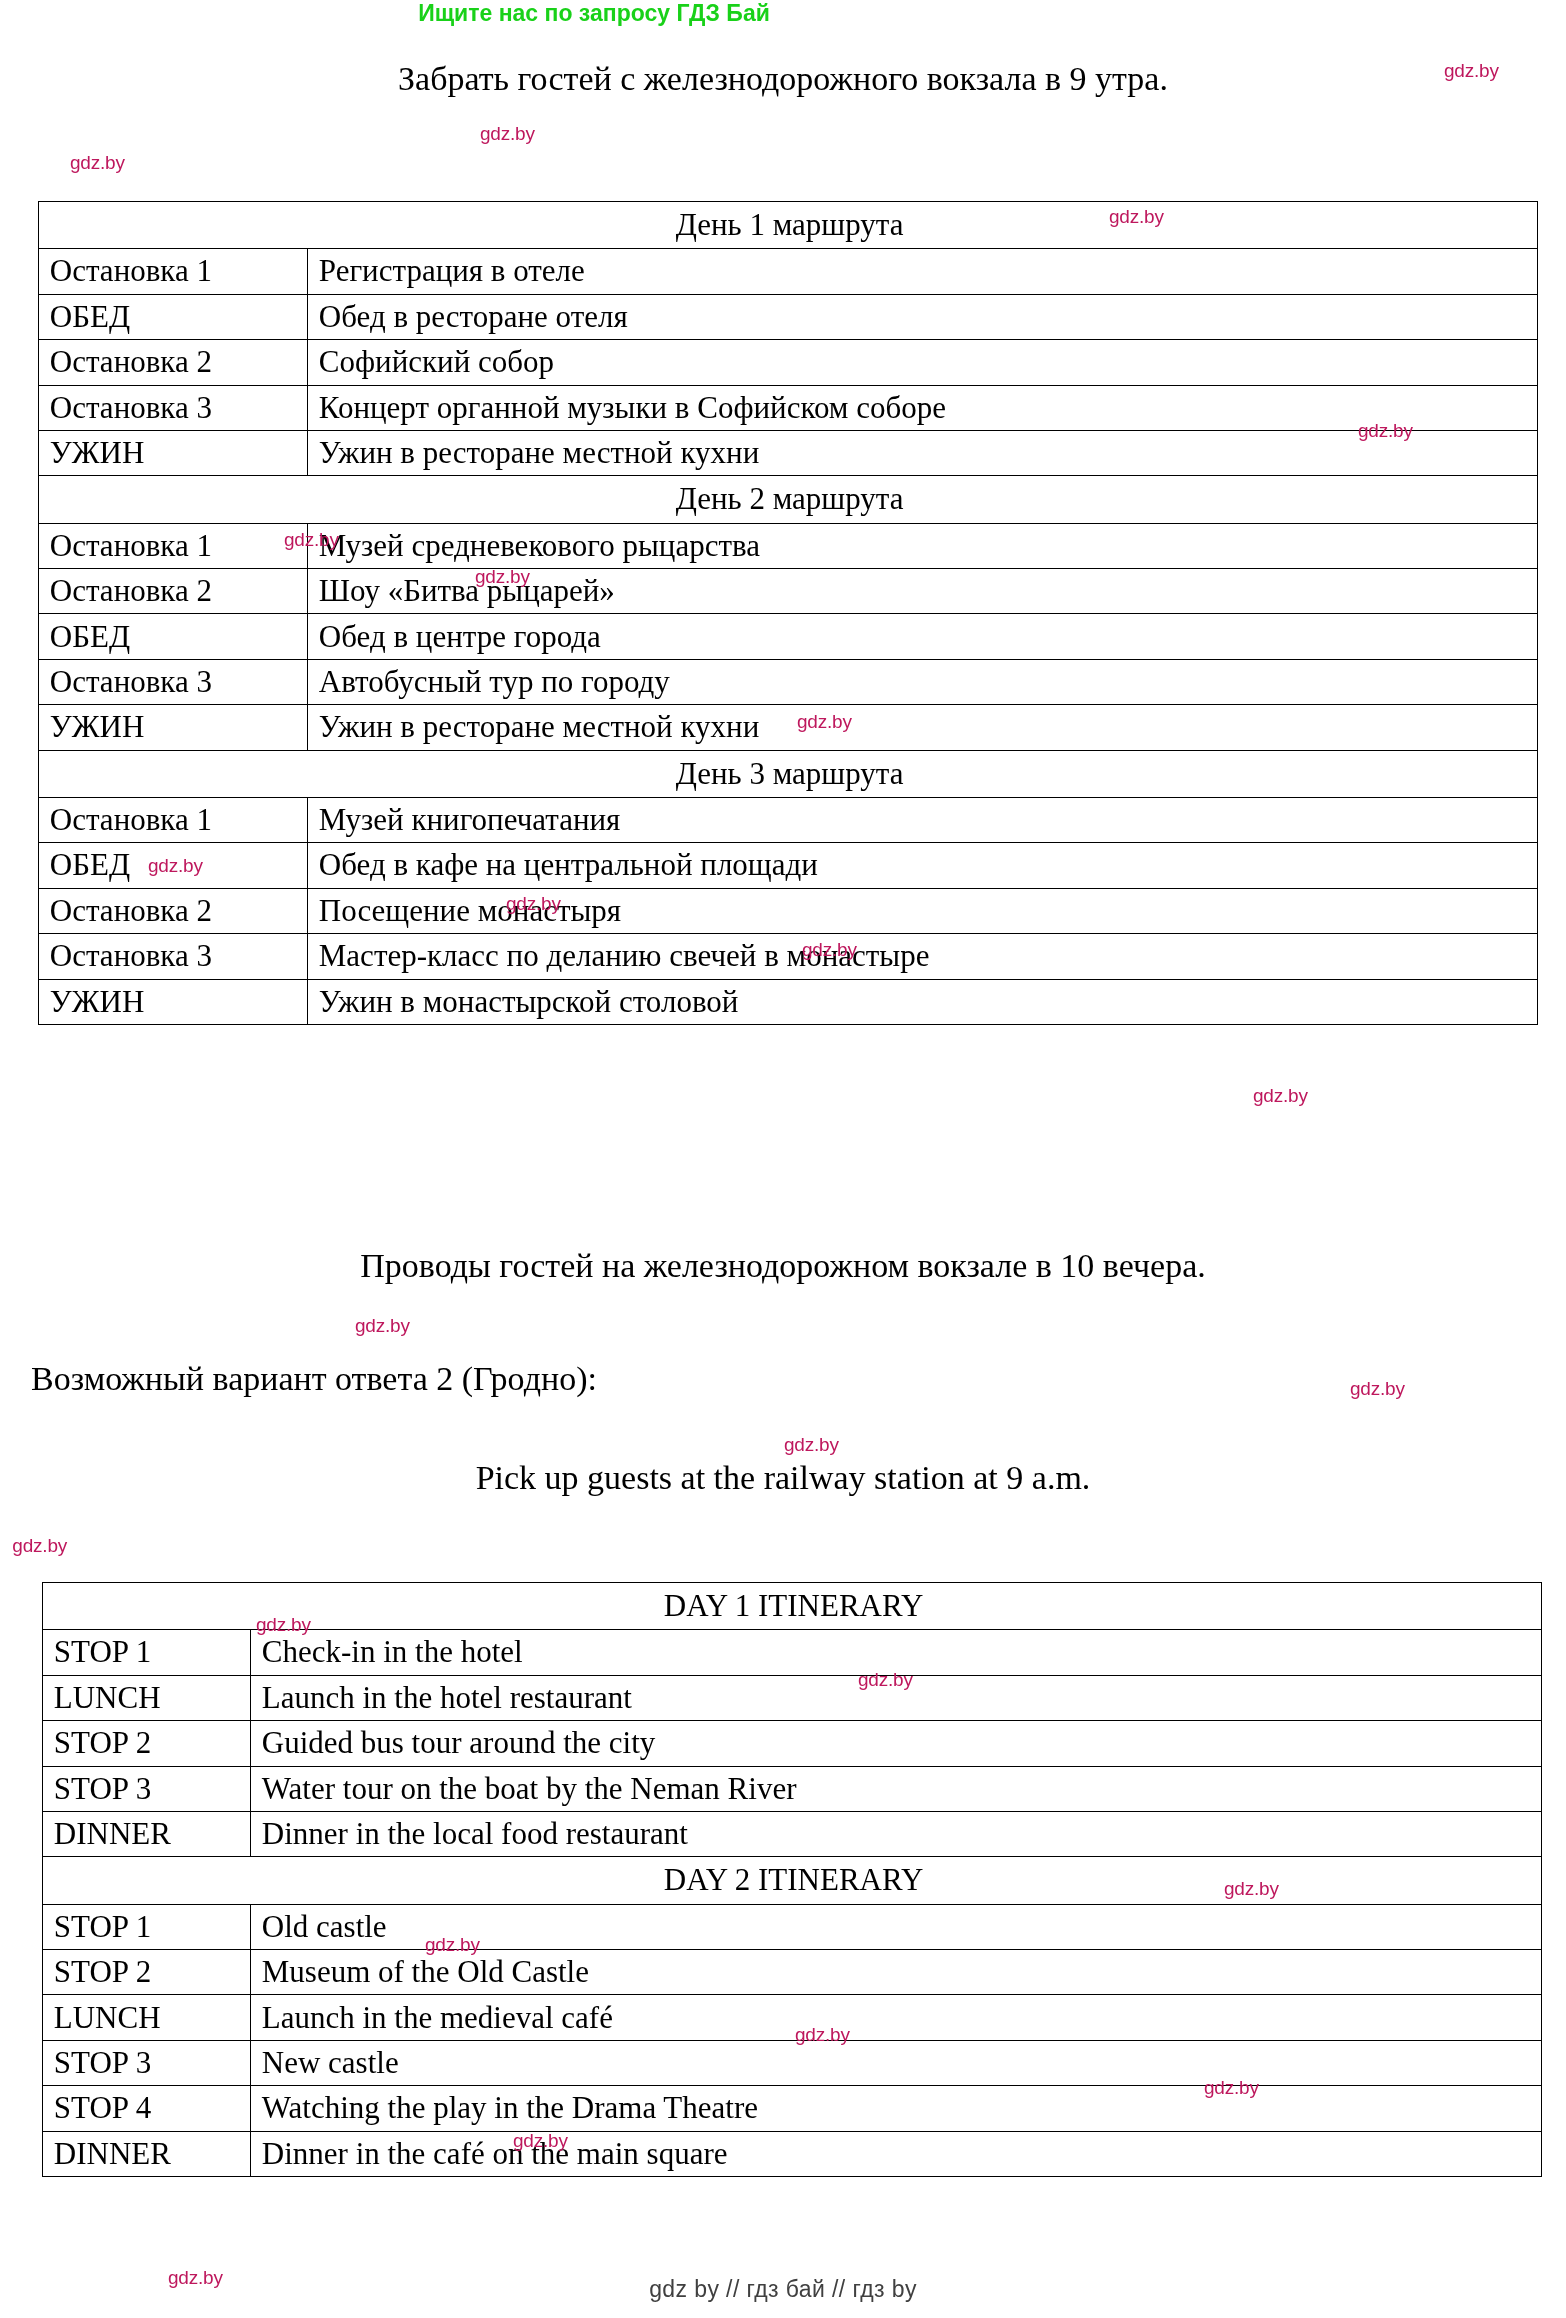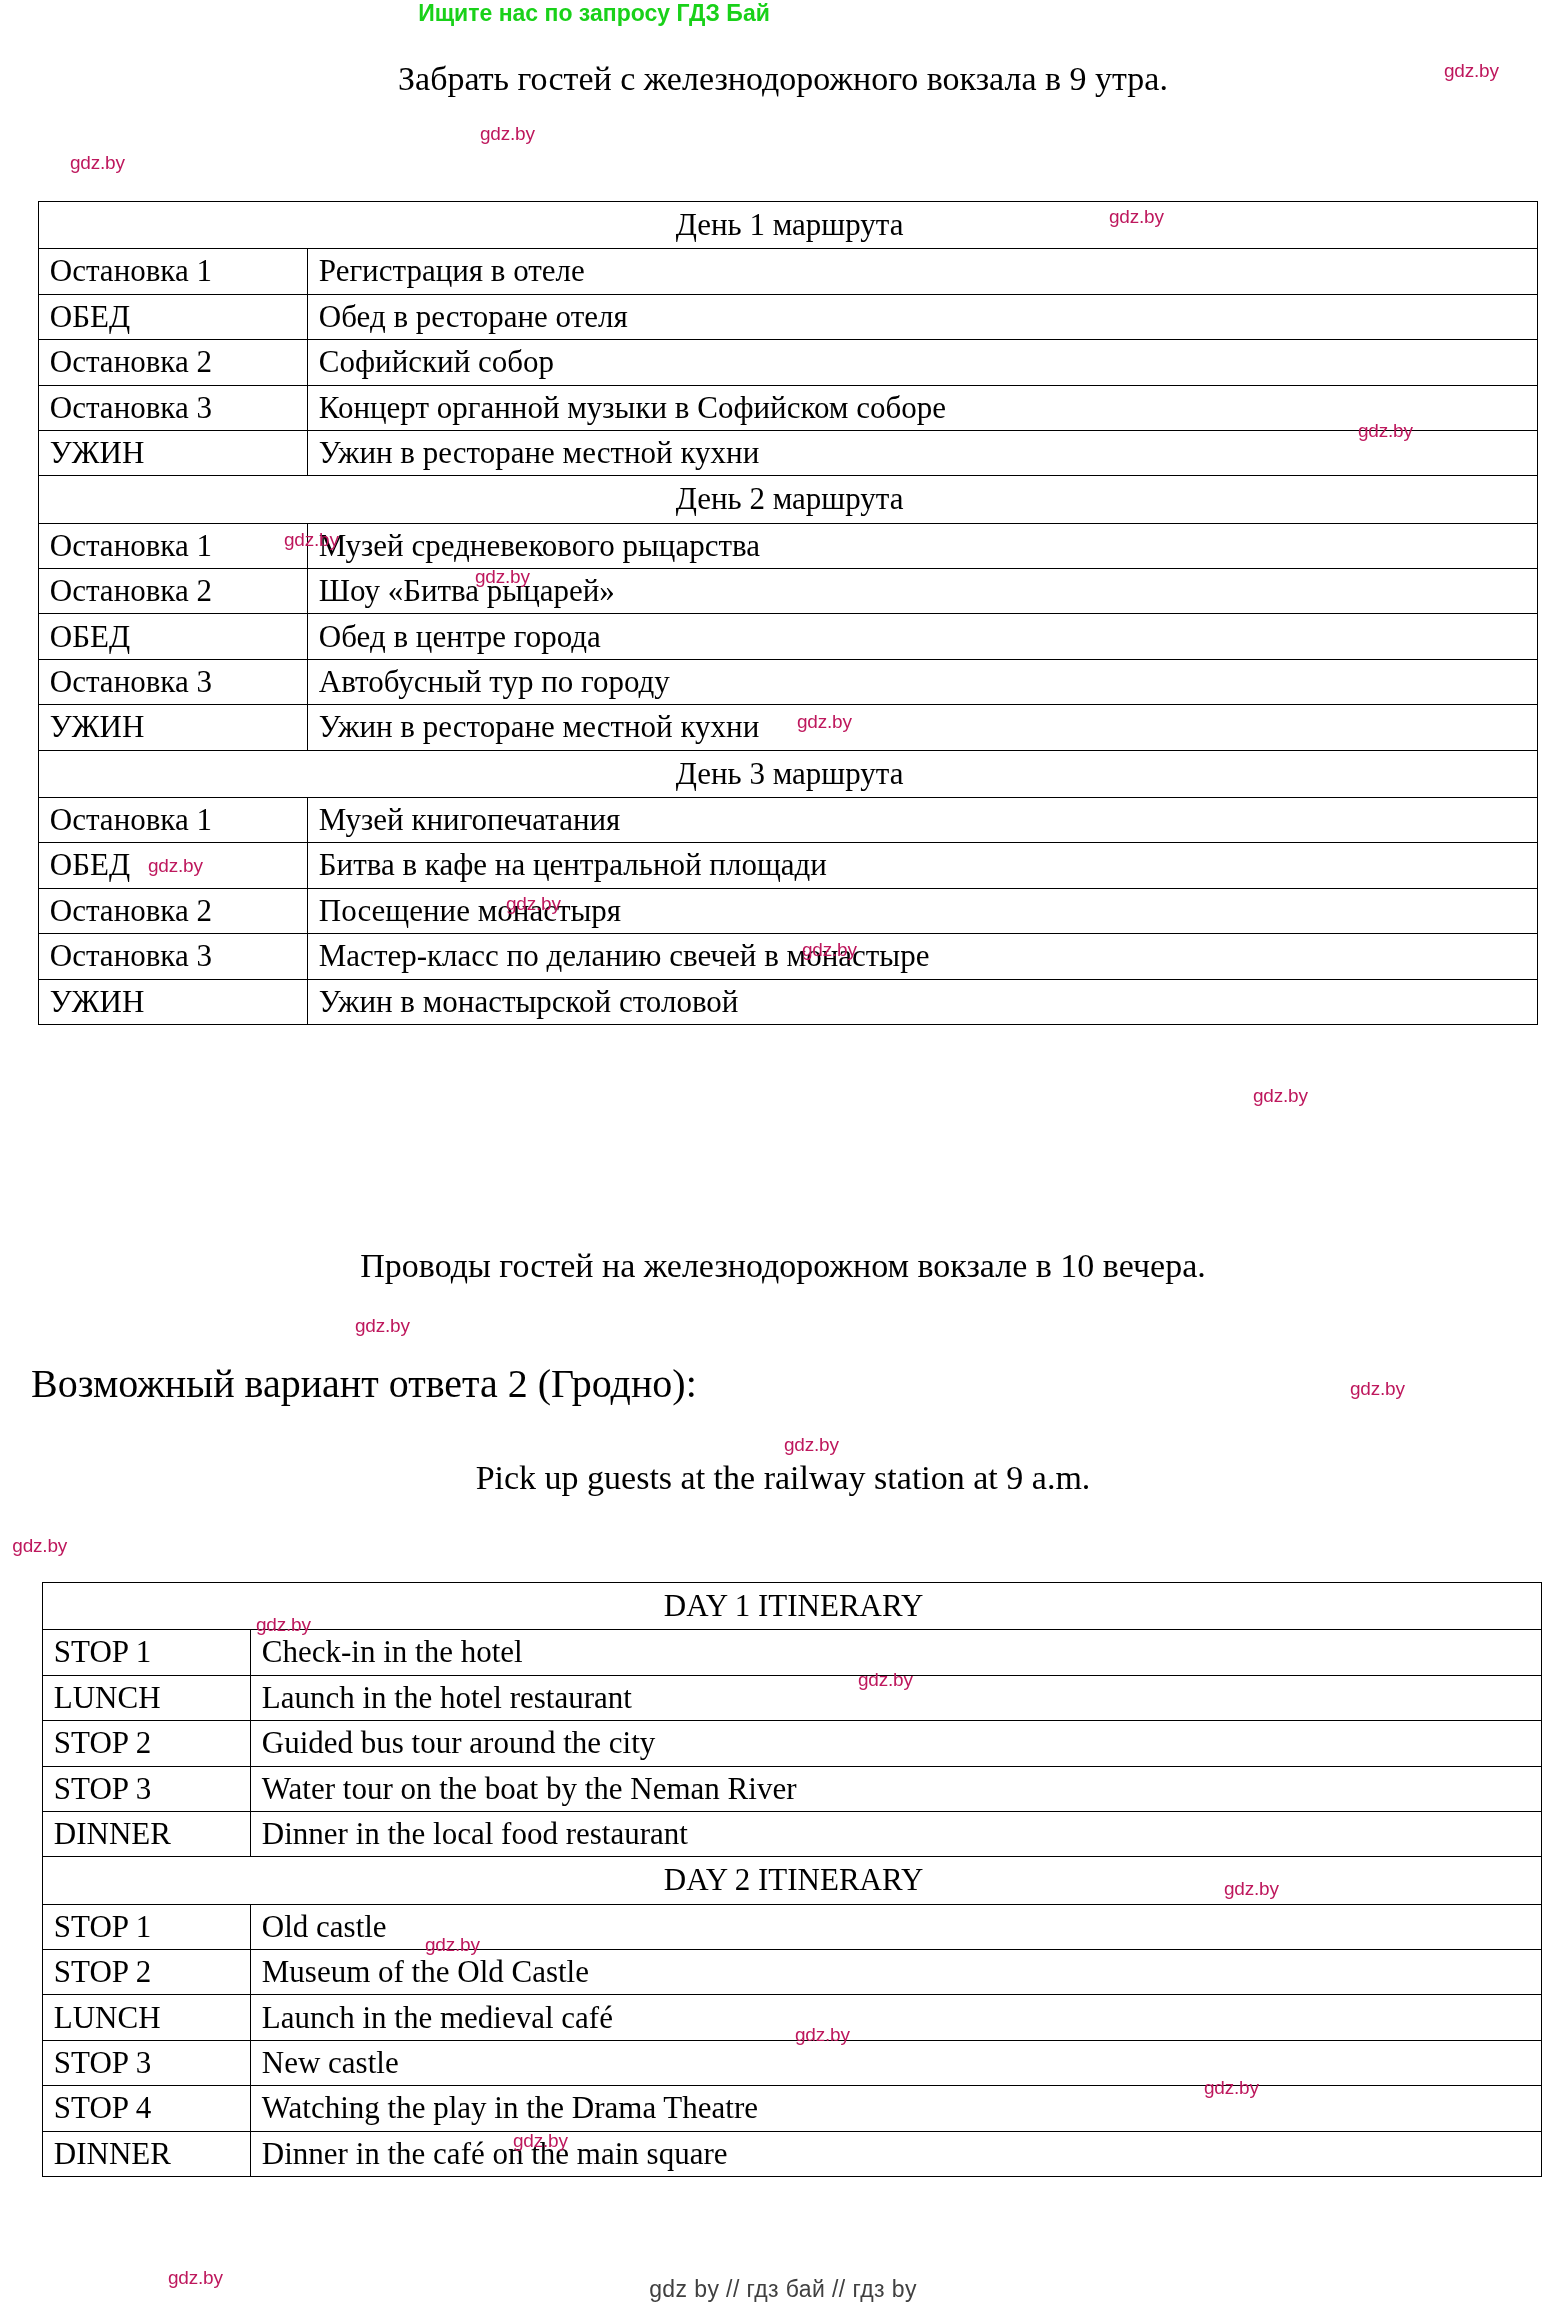--- a/index.html
+++ b/index.html
@@ -54,21 +54,21 @@
   .h-center {
     position: absolute;
     left: 0;
     width: 1566px;
     text-align: center;
     font-size: 34px;
     white-space: nowrap;
   }
   .h-left {
     position: absolute;
-    font-size: 40px;
+    font-size: 34px;
     white-space: nowrap;
   }
 
   
   .tbl {
     position: absolute;
     border-collapse: collapse;
     table-layout: fixed;
     background: transparent;
   }
@@ -174,21 +174,21 @@
         </tr>
         <tr>
           <td class="dayhdr" colspan="2">День 3 маршрута</td>
         </tr>
         <tr>
           <td>Остановка 1</td>
           <td>Музей книгопечатания</td>
         </tr>
         <tr>
           <td>ОБЕД</td>
-          <td>Битва в кафе на центральной площади</td>
+          <td>Обед в кафе на центральной площади</td>
         </tr>
         <tr>
           <td>Остановка 2</td>
           <td>Посещение монастыря</td>
         </tr>
         <tr>
           <td>Остановка 3</td>
           <td>Мастер-класс по деланию свечей в монастыре</td>
         </tr>
         <tr>

